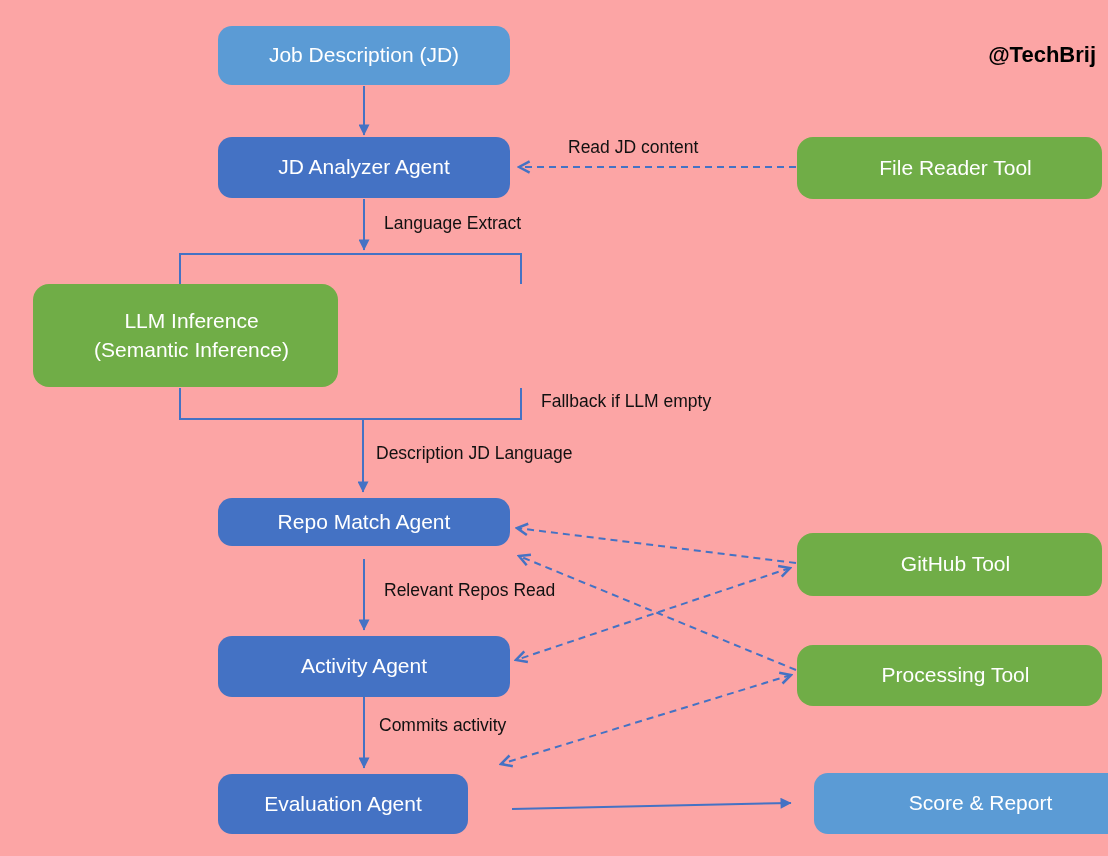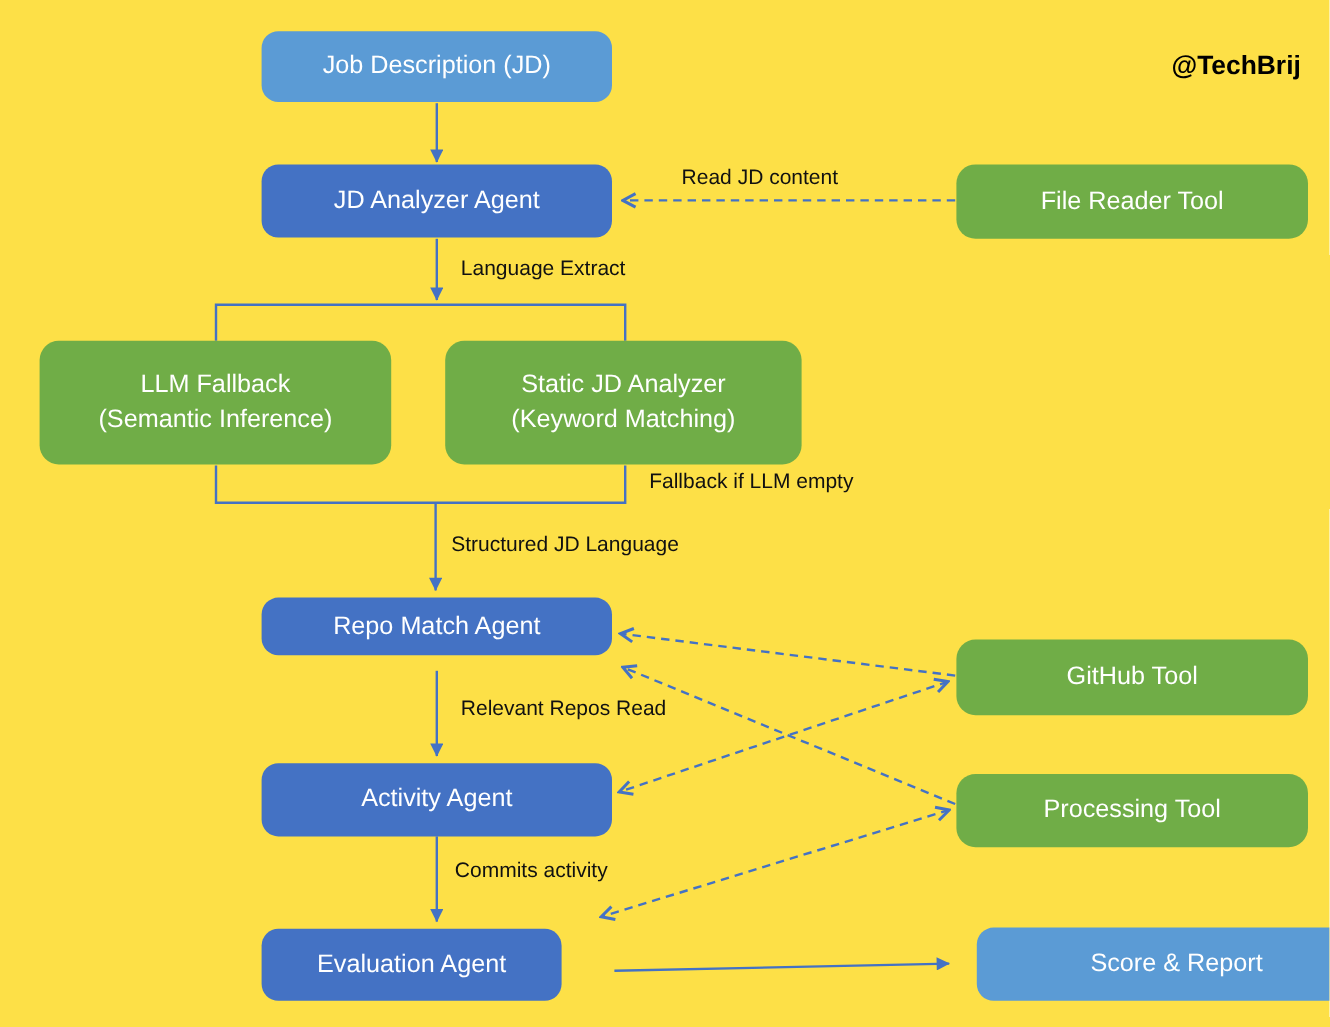--- a/index.html
+++ b/index.html
@@ -1,36 +1,36 @@
 <!DOCTYPE html>
 <html><head>
 <meta charset="utf-8">
 <style>
   html,body{margin:0;padding:0;background:#ffffff;}
   #canvas{
     position:relative;
     width:1108px;height:856px;
-    background:#fde047;
+    background:#fca5a5;
     font-family:"Liberation Sans", sans-serif;
     overflow:hidden;
   }
   #edges{position:absolute;left:0;top:0;width:1108px;height:856px;pointer-events:none;z-index:1;}
   .node{
     position:absolute;
     z-index:2;
     display:flex;flex-direction:column;align-items:center;justify-content:center;
     color:#ffffff;
     font-size:21px;
     line-height:1.35;
     text-align:center;
     border-radius:14px;
   }
   .node.io{background:#5B9BD5;}
   .node.agent{background:#4472C4;}
-  .node.tool{background:#70AD47;border-radius:16px;}
+  .node.tool{background:#70AD47;border-radius:16px;padding-left:12px;}
   .edge-label{
     position:absolute;z-index:3;
     color:#111111;
     font-size:17.5px;
     white-space:nowrap;
   }
   .watermark{
     position:absolute;z-index:3;
     color:#000000;
     font-size:22px;
@@ -78,28 +78,24 @@
 
   <div class="node agent" style="left:218px;top:137px;width:292px;height:61px">
     <span>JD Analyzer Agent</span>
   </div>
 
   <div class="node tool" style="left:797px;top:137px;width:293px;height:62px">
     <span>File Reader Tool</span>
   </div>
 
   <div class="node tool" style="left:33px;top:284px;width:293px;height:103px">
-    <span>LLM Fallback</span>
+    <span>LLM Inference</span>
     <span>(Semantic Inference)</span>
   </div>
 
-  <div class="node tool" style="left:371px;top:284px;width:297px;height:103px">
-    <span>Static JD Analyzer</span>
-    <span>(Keyword Matching)</span>
-  </div>
 
   <div class="node agent" style="left:218px;top:498px;width:292px;height:48px">
     <span>Repo Match Agent</span>
   </div>
 
   <div class="node tool" style="left:797px;top:533px;width:293px;height:63px">
     <span>GitHub Tool</span>
   </div>
 
   <div class="node agent" style="left:218px;top:636px;width:292px;height:61px">
@@ -114,19 +110,19 @@
     <span>Evaluation Agent</span>
   </div>
 
   <div class="node io" style="left:814px;top:773px;width:333px;height:61px">
     <span>Score &amp; Report</span>
   </div>
 
   <div class="edge-label" style="left:568px;top:137px">Read JD content</div>
   <div class="edge-label" style="left:384px;top:213px">Language Extract</div>
   <div class="edge-label" style="left:541px;top:391px">Fallback if LLM empty</div>
-  <div class="edge-label" style="left:376px;top:443px">Structured JD Language</div>
+  <div class="edge-label" style="left:376px;top:443px">Description JD Language</div>
   <div class="edge-label" style="left:384px;top:580px">Relevant Repos Read</div>
   <div class="edge-label" style="left:379px;top:715px">Commits activity</div>
 
-  <div class="watermark" style="right:24px;top:42px">@TechBrij</div>
+  <div class="watermark" style="right:12px;top:42px">@TechBrij</div>
 
 </div>
 
 </body></html>

